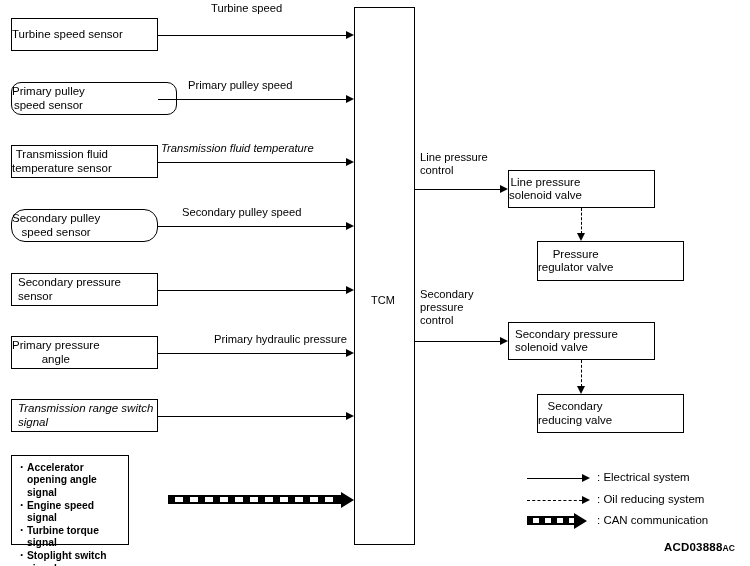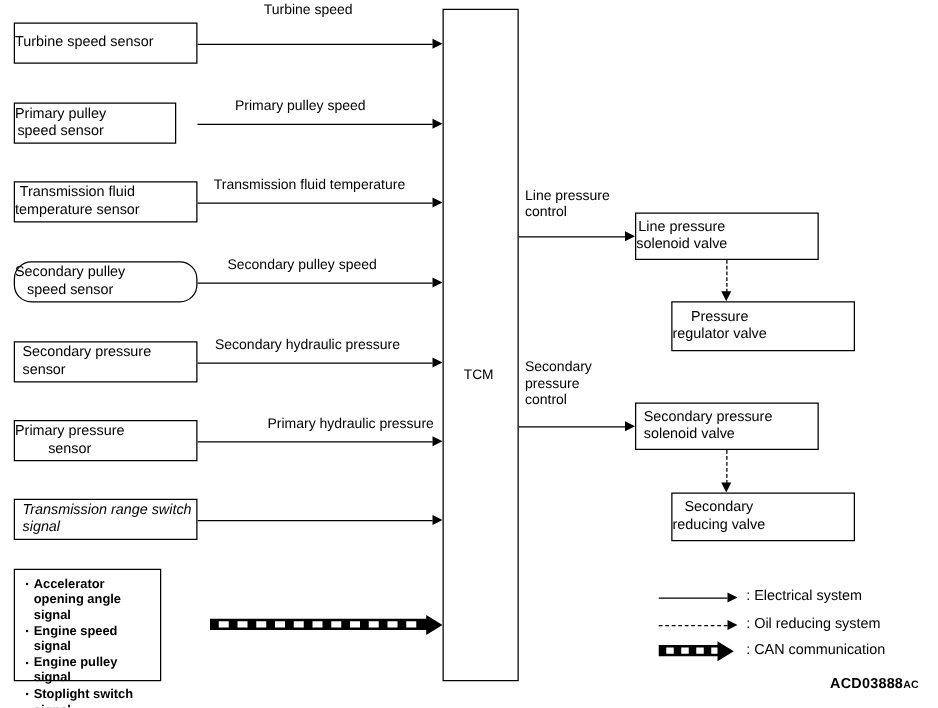--- a/index.html
+++ b/index.html
@@ -159,21 +159,21 @@
 </style>
 </head>
 <body>
 
 <div id="diagram">
 
   <div class="box center" style="left:11px; top:18px; width:147px; height:33px;">
     <span class="txt">Turbine speed sensor</span>
   </div>
 
-  <div class="box center" style="left:11px; top:82px; width:130px; height:33px;">
+  <div class="box center" style="left:11px; top:82px; width:166px; height:33px;border-radius:10px;">
     <span class="txt">Primary pulley
 speed sensor</span>
   </div>
 
   <div class="box center" style="left:11px; top:145px; width:147px; height:33px;">
     <span class="txt">Transmission fluid
 temperature sensor</span>
   </div>
 
   <div class="box center" style="left:11px; top:209px; width:147px; height:33px;border-radius:14px;">
@@ -181,58 +181,57 @@
 speed sensor</span>
   </div>
 
   <div class="box left" style="left:11px; top:273px; width:147px; height:33px;">
     <span class="txt">Secondary pressure
 sensor</span>
   </div>
 
   <div class="box center" style="left:11px; top:336px; width:147px; height:33px;">
     <span class="txt">Primary pressure
-sensor</span>
+angle</span>
   </div>
 
   <div class="box left" style="left:11px; top:399px; width:147px; height:33px;font-style:italic;">
     <span class="txt">Transmission range switch
 signal</span>
   </div>
 
   <div class="list-box" style="left:11px; top:455px; width:118px; height:90px;font-weight:bold;">
     <ul>
       <li>Accelerator opening angle
 signal</li>
       <li>Engine speed signal</li>
-      <li>Engine pulley signal</li>
+      <li>Turbine torque signal</li>
       <li>Stoplight switch signal</li>
       <li>Sport valve signal</li>
     </ul>
   </div>
 
   <div class="hline" style="left:158px; top:35px; width:188px;"></div>
   <div class="arrow-r" style="left:346px; top:30.8px;"></div>
   <div class="sig-label" style="left:211px; top:2px;">Turbine speed</div>
 
   <div class="hline" style="left:158px; top:99px; width:188px;"></div>
   <div class="arrow-r" style="left:346px; top:94.8px;"></div>
   <div class="sig-label" style="left:188px; top:79px;">Primary pulley speed</div>
 
   <div class="hline" style="left:158px; top:162px; width:188px;"></div>
   <div class="arrow-r" style="left:346px; top:157.8px;"></div>
-  <div class="sig-label" style="left:171px; top:142px;">Transmission fluid temperature</div>
+  <div class="sig-label" style="left:161px; top:142px;font-style:italic;">Transmission fluid temperature</div>
 
   <div class="hline" style="left:158px; top:226px; width:188px;"></div>
   <div class="arrow-r" style="left:346px; top:221.8px;"></div>
   <div class="sig-label" style="left:182px; top:206px;">Secondary pulley speed</div>
 
   <div class="hline" style="left:158px; top:290px; width:188px;"></div>
   <div class="arrow-r" style="left:346px; top:285.8px;"></div>
-  <div class="sig-label" style="left:172px; top:270px;">Secondary hydraulic pressure</div>
 
   <div class="hline" style="left:158px; top:353px; width:188px;"></div>
   <div class="arrow-r" style="left:346px; top:348.8px;"></div>
   <div class="sig-label" style="left:186px; top:333px;margin-left:28px;">Primary hydraulic pressure</div>
 
   <div class="hline" style="left:158px; top:416px; width:188px;"></div>
   <div class="arrow-r" style="left:346px; top:411.8px;"></div>
 
   <div class="can-bar" style="left:168px; top:495px; width:175px;">
     <div class="seg" style="left:7px;  width:8px;"></div>

